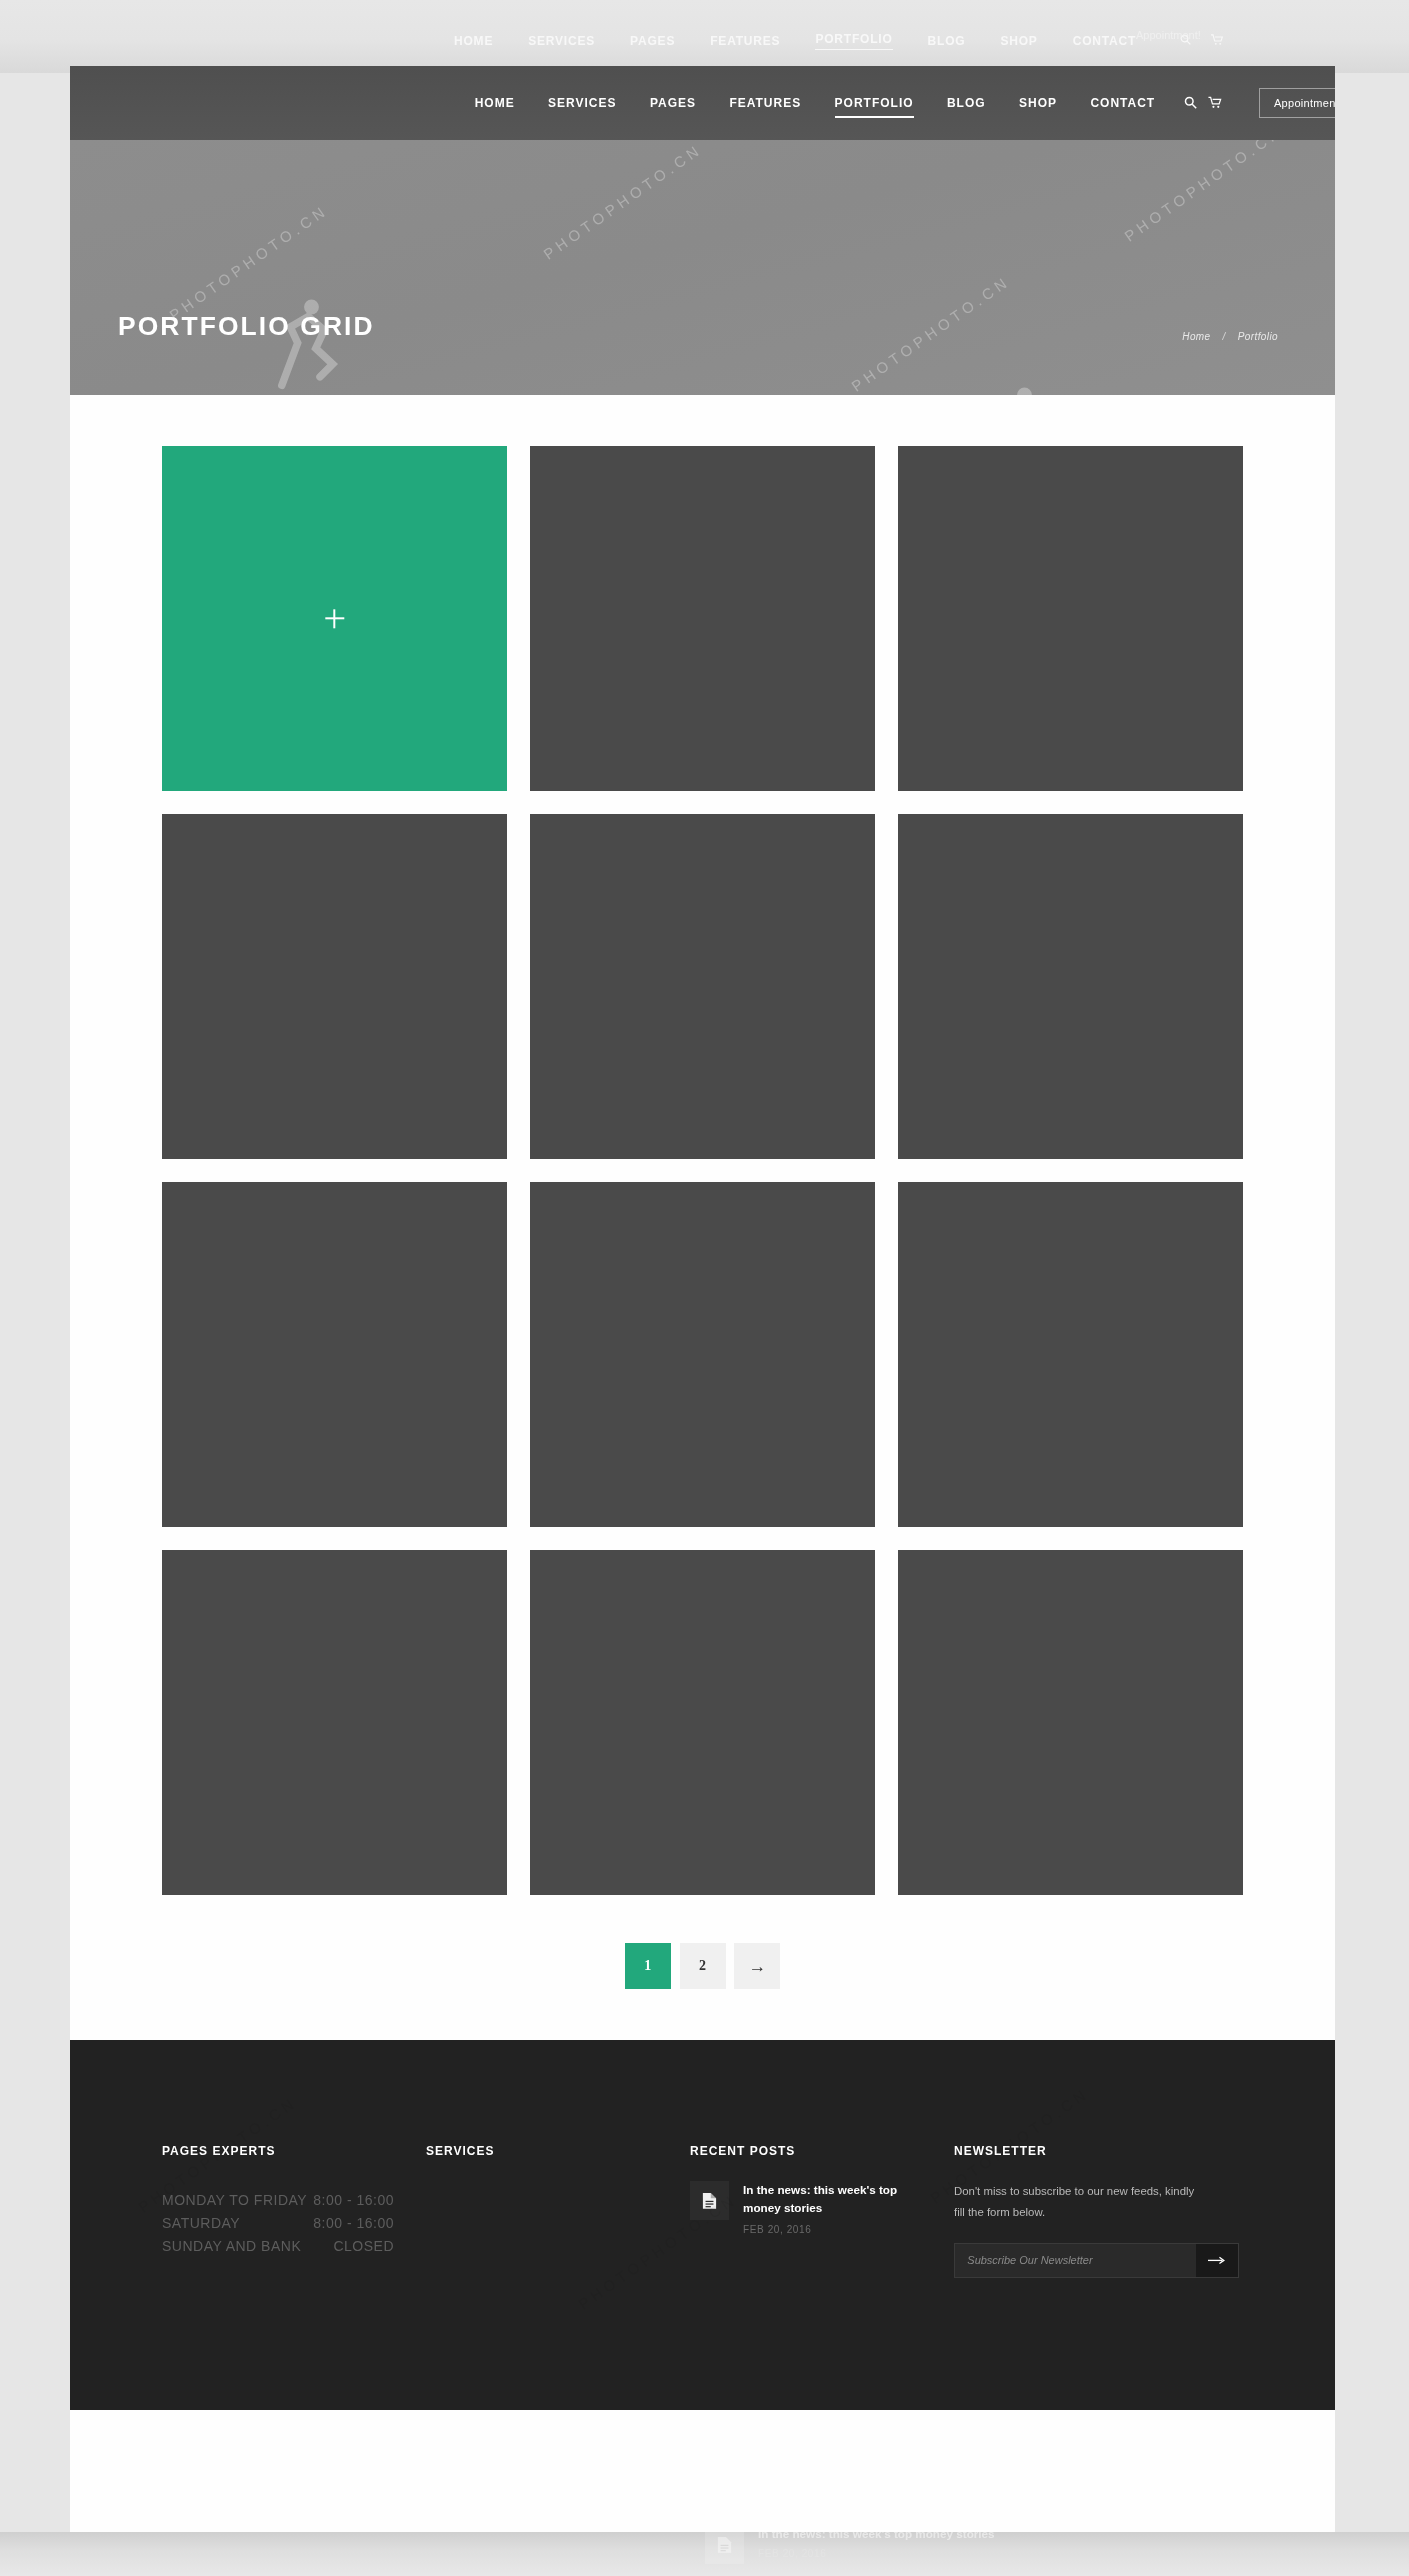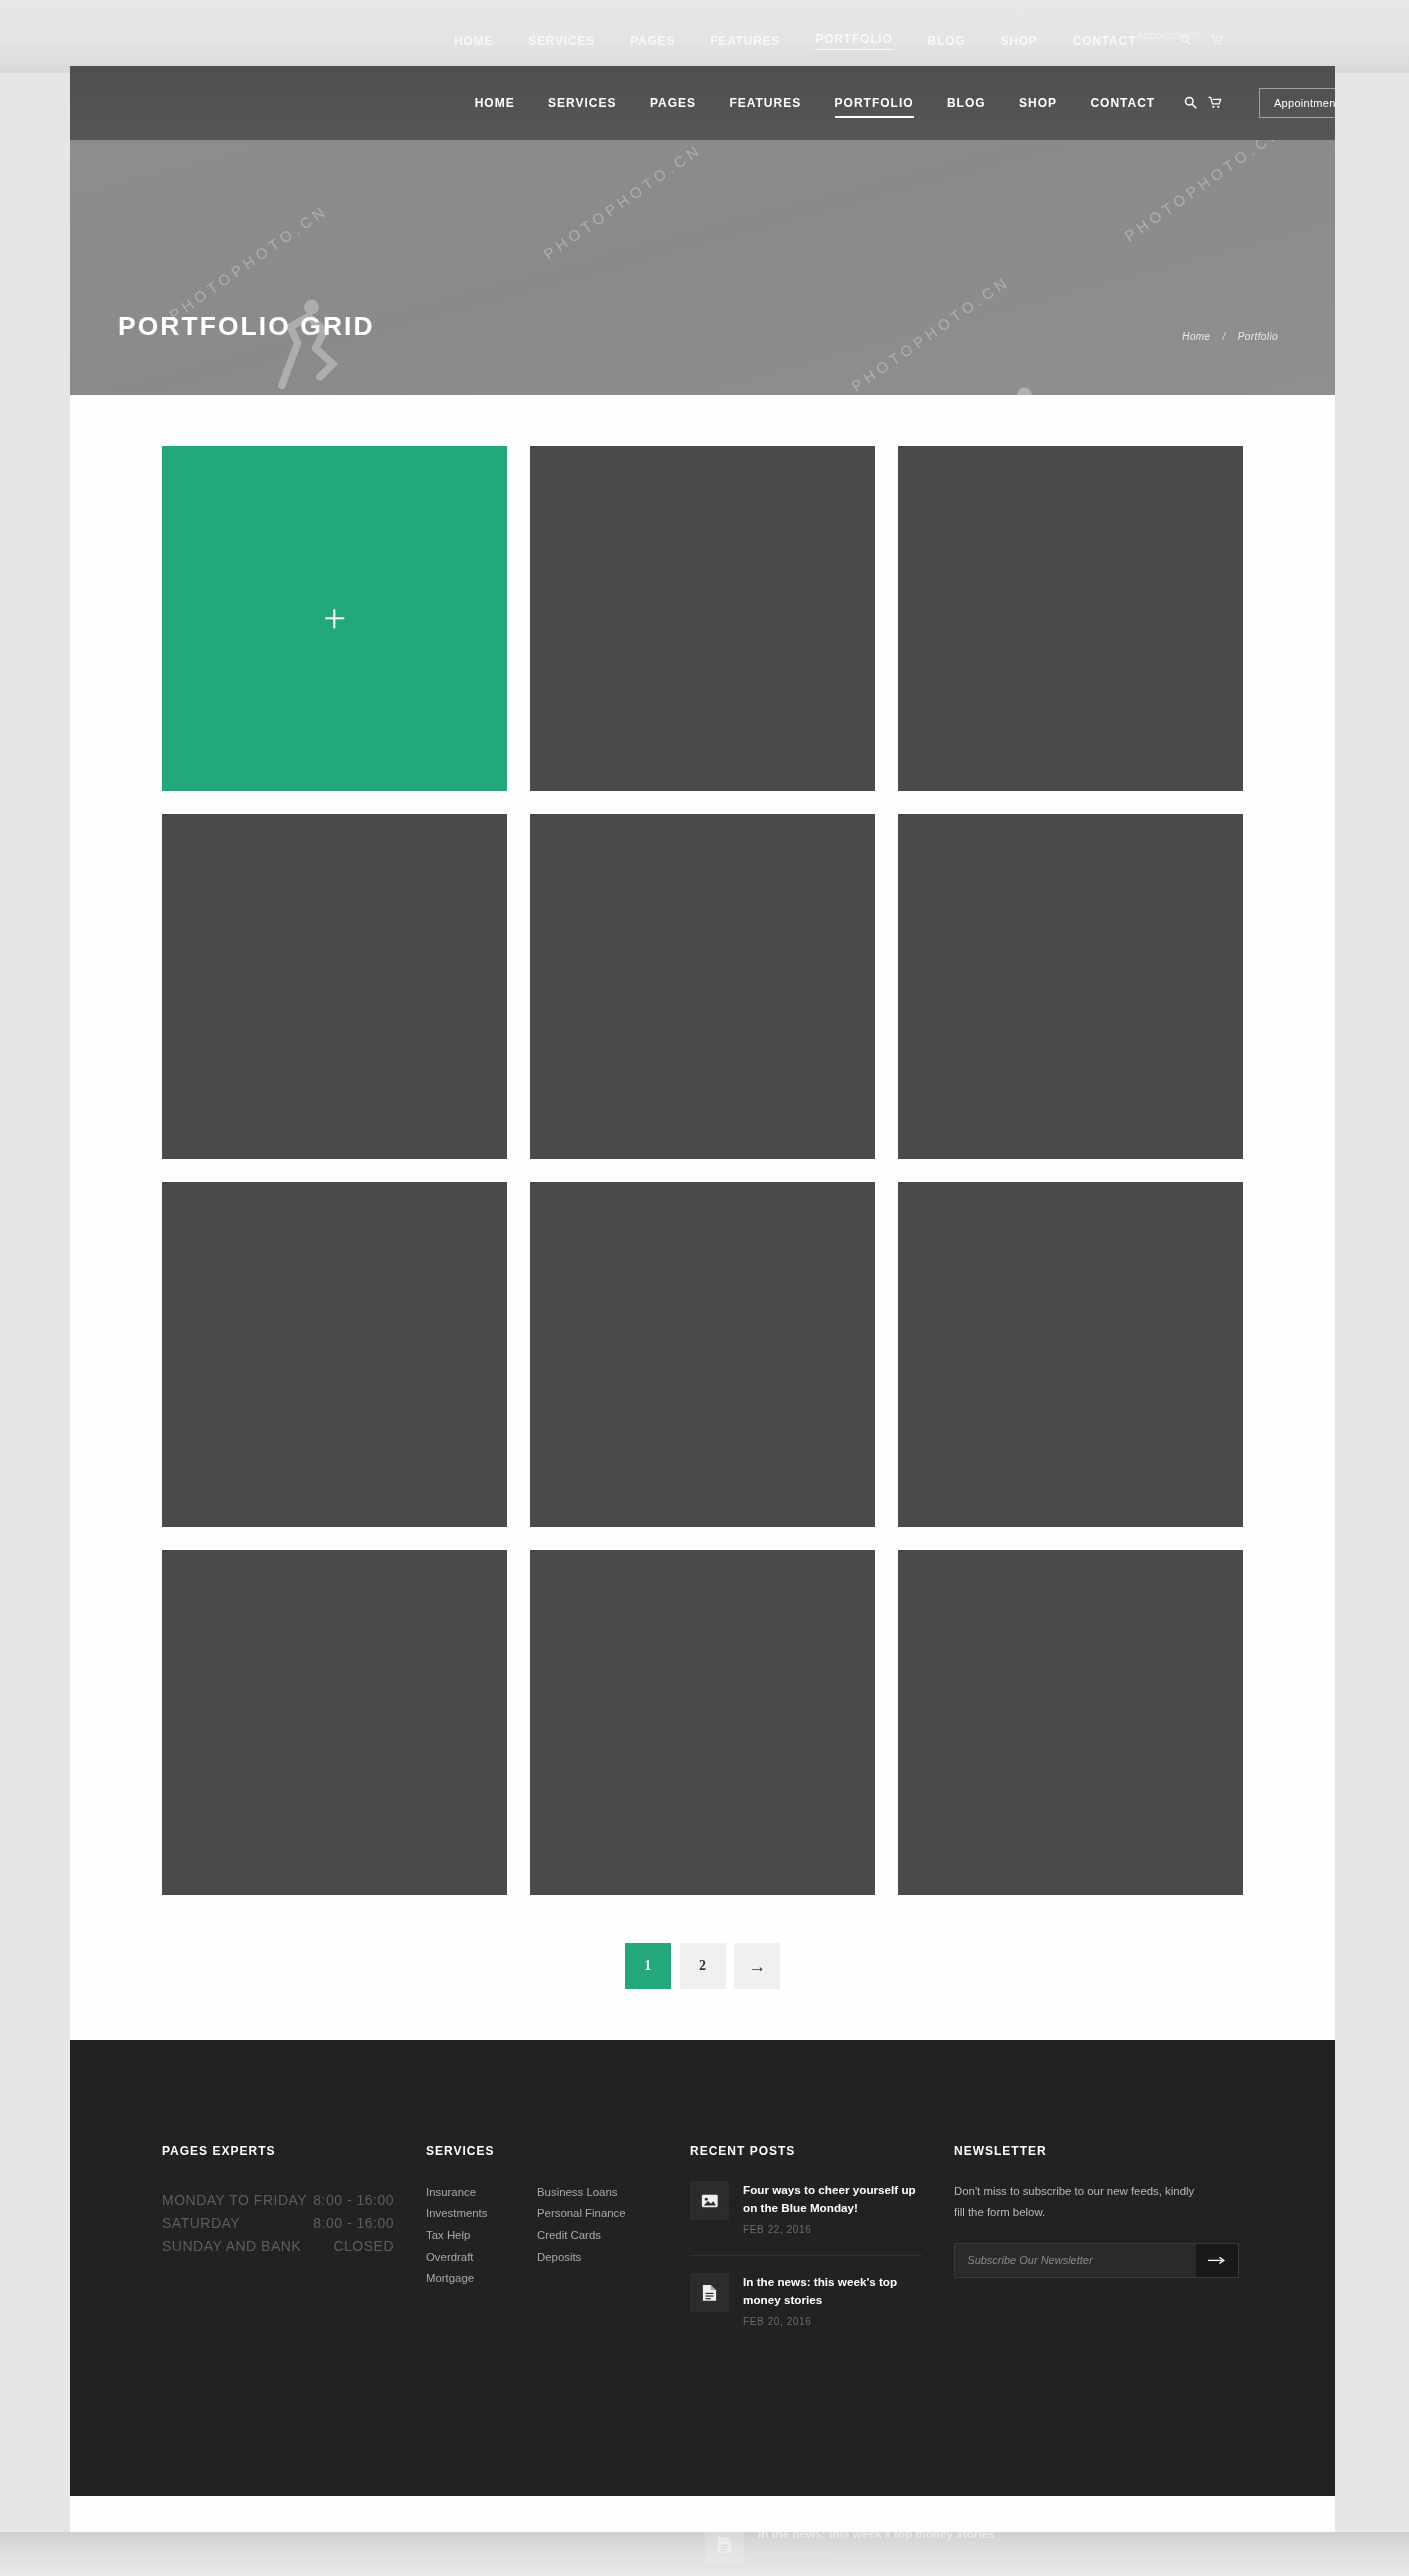--- a/index.html
+++ b/index.html
@@ -350,52 +350,24 @@
           </div>
           <div class="hrow">
             <span>SUNDAY AND BANK</span>
             <span>CLOSED</span>
           </div>
         </div>
       </div>
 
       <div class="fcol services">
         <div class="fh">SERVICES</div>
-        <div class="svc-lists">
-          <ul>
-            <li>Insurance</li>
-            <li>Investments</li>
-            <li>Tax Help</li>
-            <li>Overdraft</li>
-            <li>Mortgage</li>
-          </ul>
-          <ul>
-            <li>Business Loans</li>
-            <li>Personal Finance</li>
-            <li>Credit Cards</li>
-            <li>Deposits</li>
-          </ul>
-        </div>
       </div>
 
       <div class="fcol posts">
         <div class="fh">RECENT POSTS</div>
-        <div class="post">
-          <div class="pthumb">
-            <svg width="17.6" height="16" viewBox="0 0 20 18">
-                <rect x="1" y="2" width="18" height="14" rx="1.5" fill="#f0f0f0"></rect>
-                <circle cx="6" cy="7" r="1.7" fill="#2c2c2c"></circle>
-                <path d="M3 14l5-5 3.2 3.2L14 9.4l3 4.6z" fill="#2c2c2c"></path>
-              </svg>
-          </div>
-          <div>
-            <div class="ptitle">Four ways to cheer yourself up on the Blue Monday!</div>
-            <div class="pdate">FEB 22, 2016</div>
-          </div>
-        </div>
         <div class="post">
           <div class="pthumb">
             <svg width="15" height="17.6" viewBox="0 0 17 20">
                 <path d="M1 1h9l6 6v12H1z" fill="#f0f0f0"></path>
                 <path d="M10 1v6h6" fill="#2c2c2c" opacity=".35"></path>
                 <rect x="4" y="10" width="9" height="1.4" fill="#2c2c2c"></rect>
                 <rect x="4" y="13" width="9" height="1.4" fill="#2c2c2c"></rect>
                 <rect x="4" y="16" width="6" height="1.4" fill="#2c2c2c"></rect>
               </svg>
           </div>

